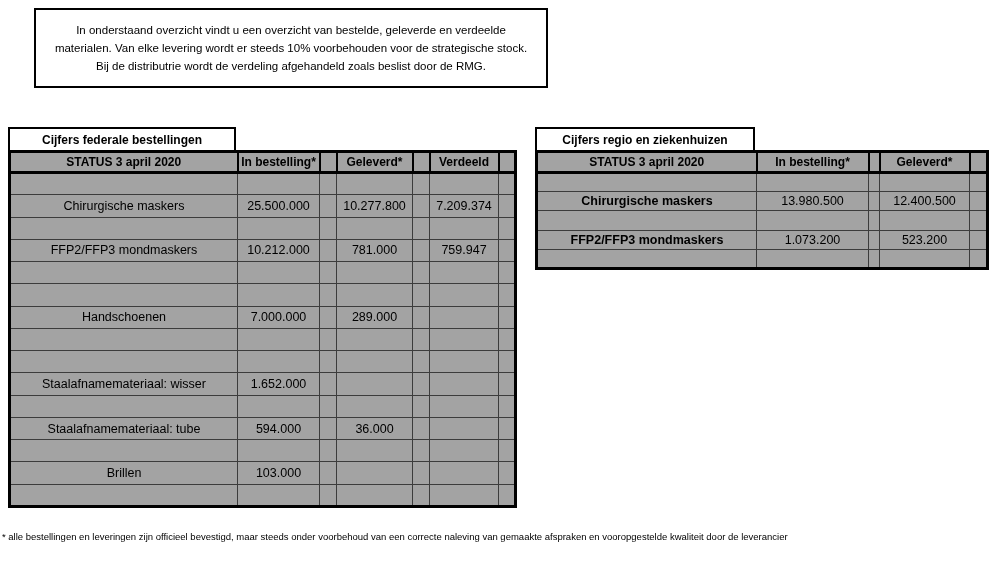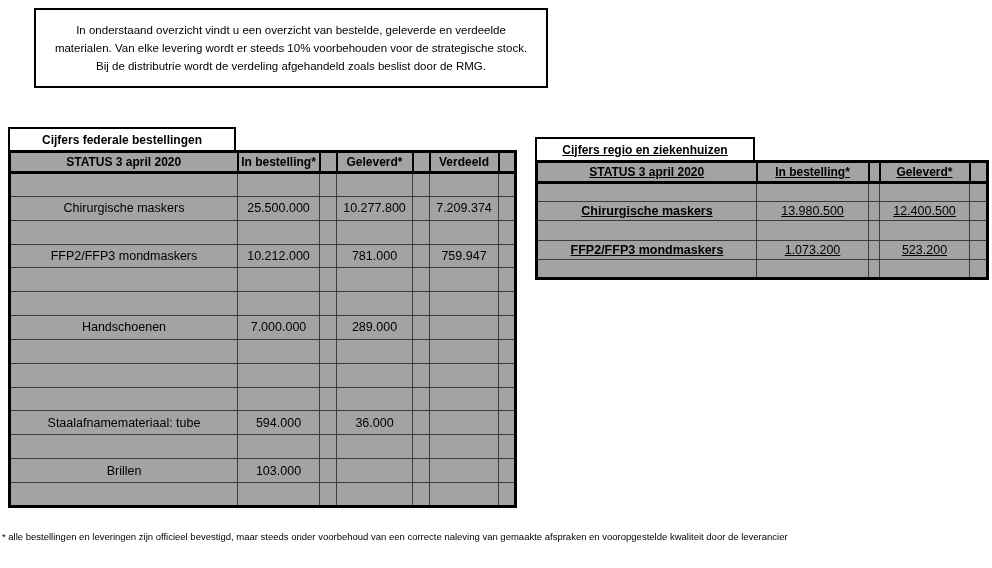--- a/index.html
+++ b/index.html
@@ -17,21 +17,21 @@
     border:2px solid #000; box-sizing:border-box;
     display:flex; align-items:center; justify-content:center;
     text-align:center;
     font-size:11.5px; line-height:18px;
     white-space:pre-line;
   }
 
   
   .table-group { position:absolute; }
   .group-federal { left:8px;  top:127px; }
-  .group-regio   { left:535px; top:137px;text-decoration:underline; }
+  .group-regio   { left:535px; top:127px; }
 
   .table-title {
     height:23px; border:2px solid #000; border-bottom:none;
     box-sizing:border-box;
     display:flex; align-items:center; justify-content:center;
     font-weight:bold; font-size:12px;
   }
   .group-federal .table-title { width:228px; }
   .group-regio   .table-title { width:220px; }
 
@@ -175,20 +175,29 @@
         <tr>
           <td></td>
           <td></td>
           <td></td>
           <td></td>
           <td></td>
           <td></td>
           <td></td>
         </tr>
         <tr>
+          <td>Staalafnamemateriaal: wisser</td>
+          <td>1.652.000</td>
+          <td></td>
+          <td></td>
+          <td></td>
+          <td></td>
+          <td></td>
+        </tr>
+        <tr>
           <td></td>
           <td></td>
           <td></td>
           <td></td>
           <td></td>
           <td></td>
           <td></td>
         </tr>
         <tr>
           <td>Staalafnamemateriaal: tube</td>

